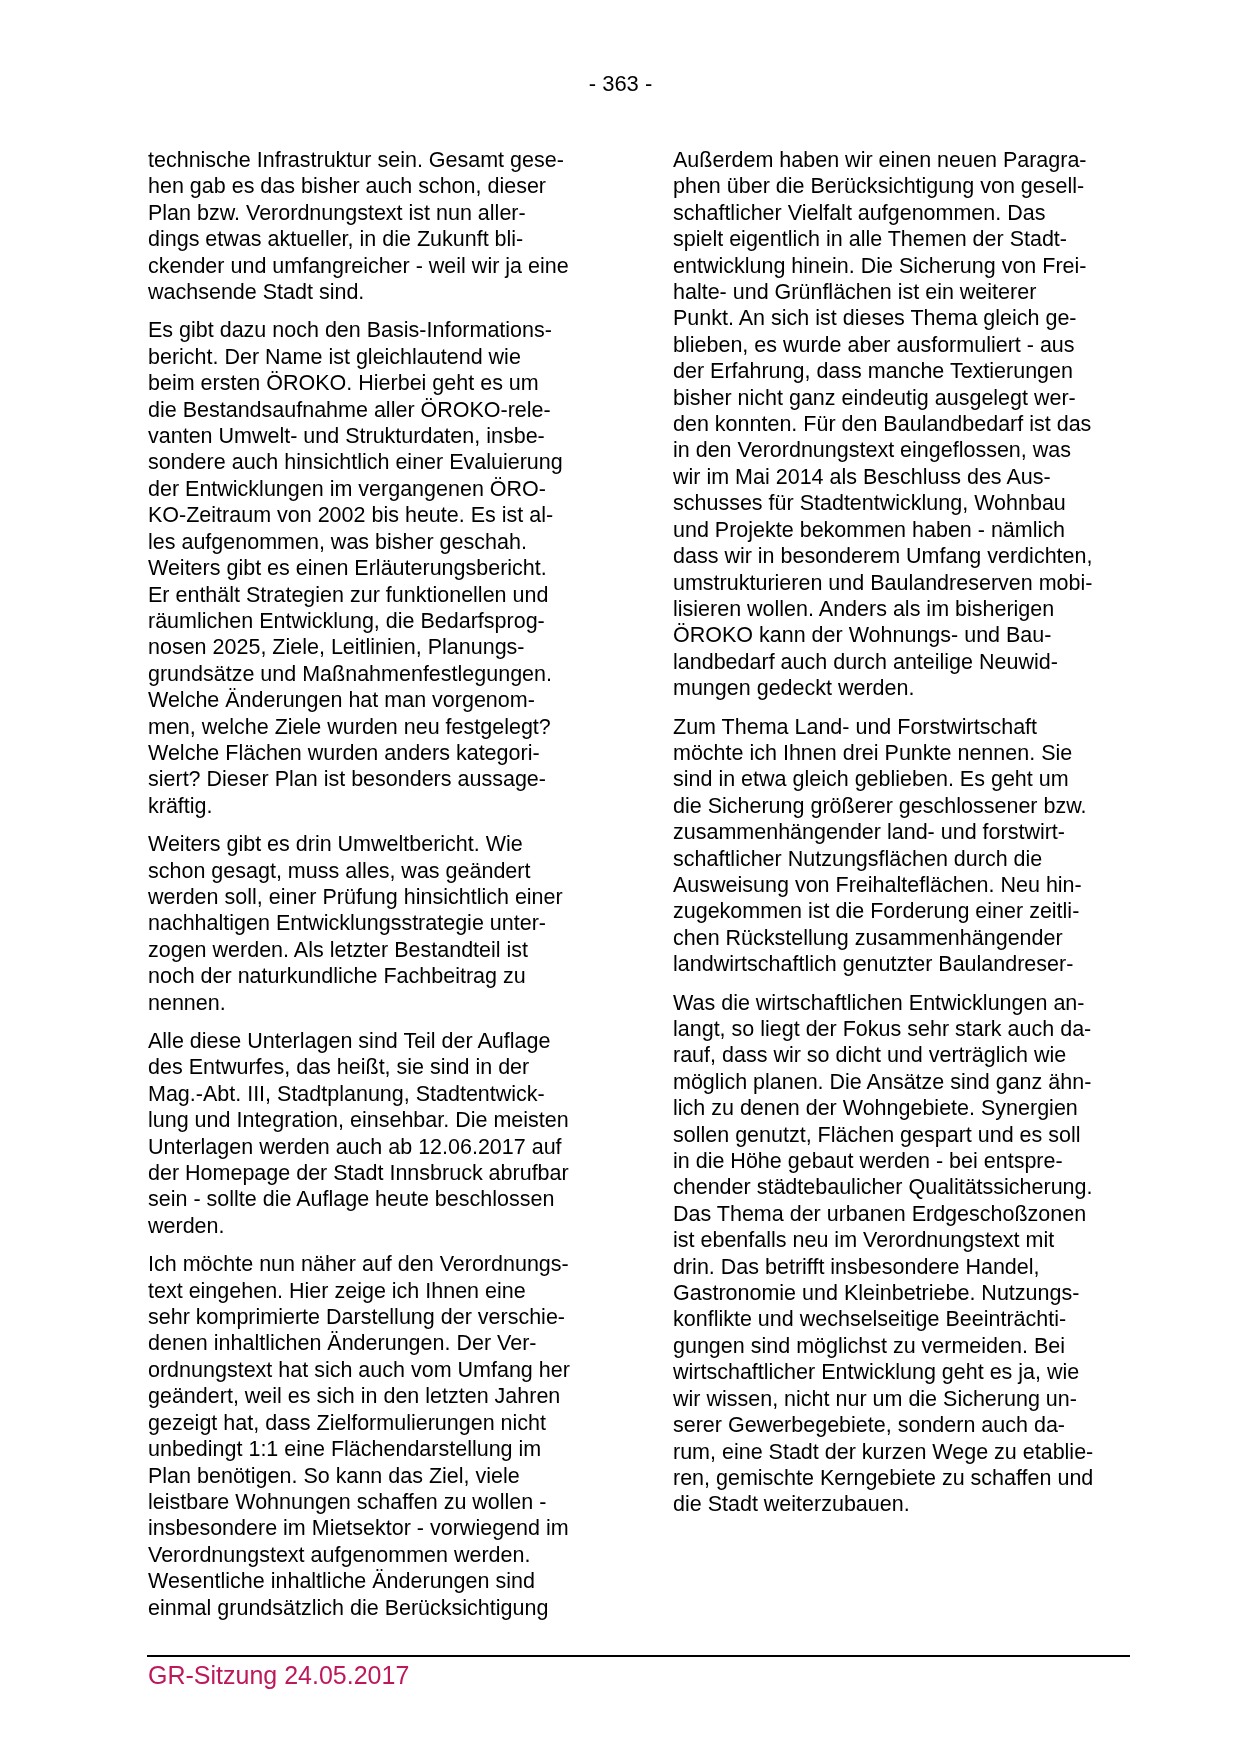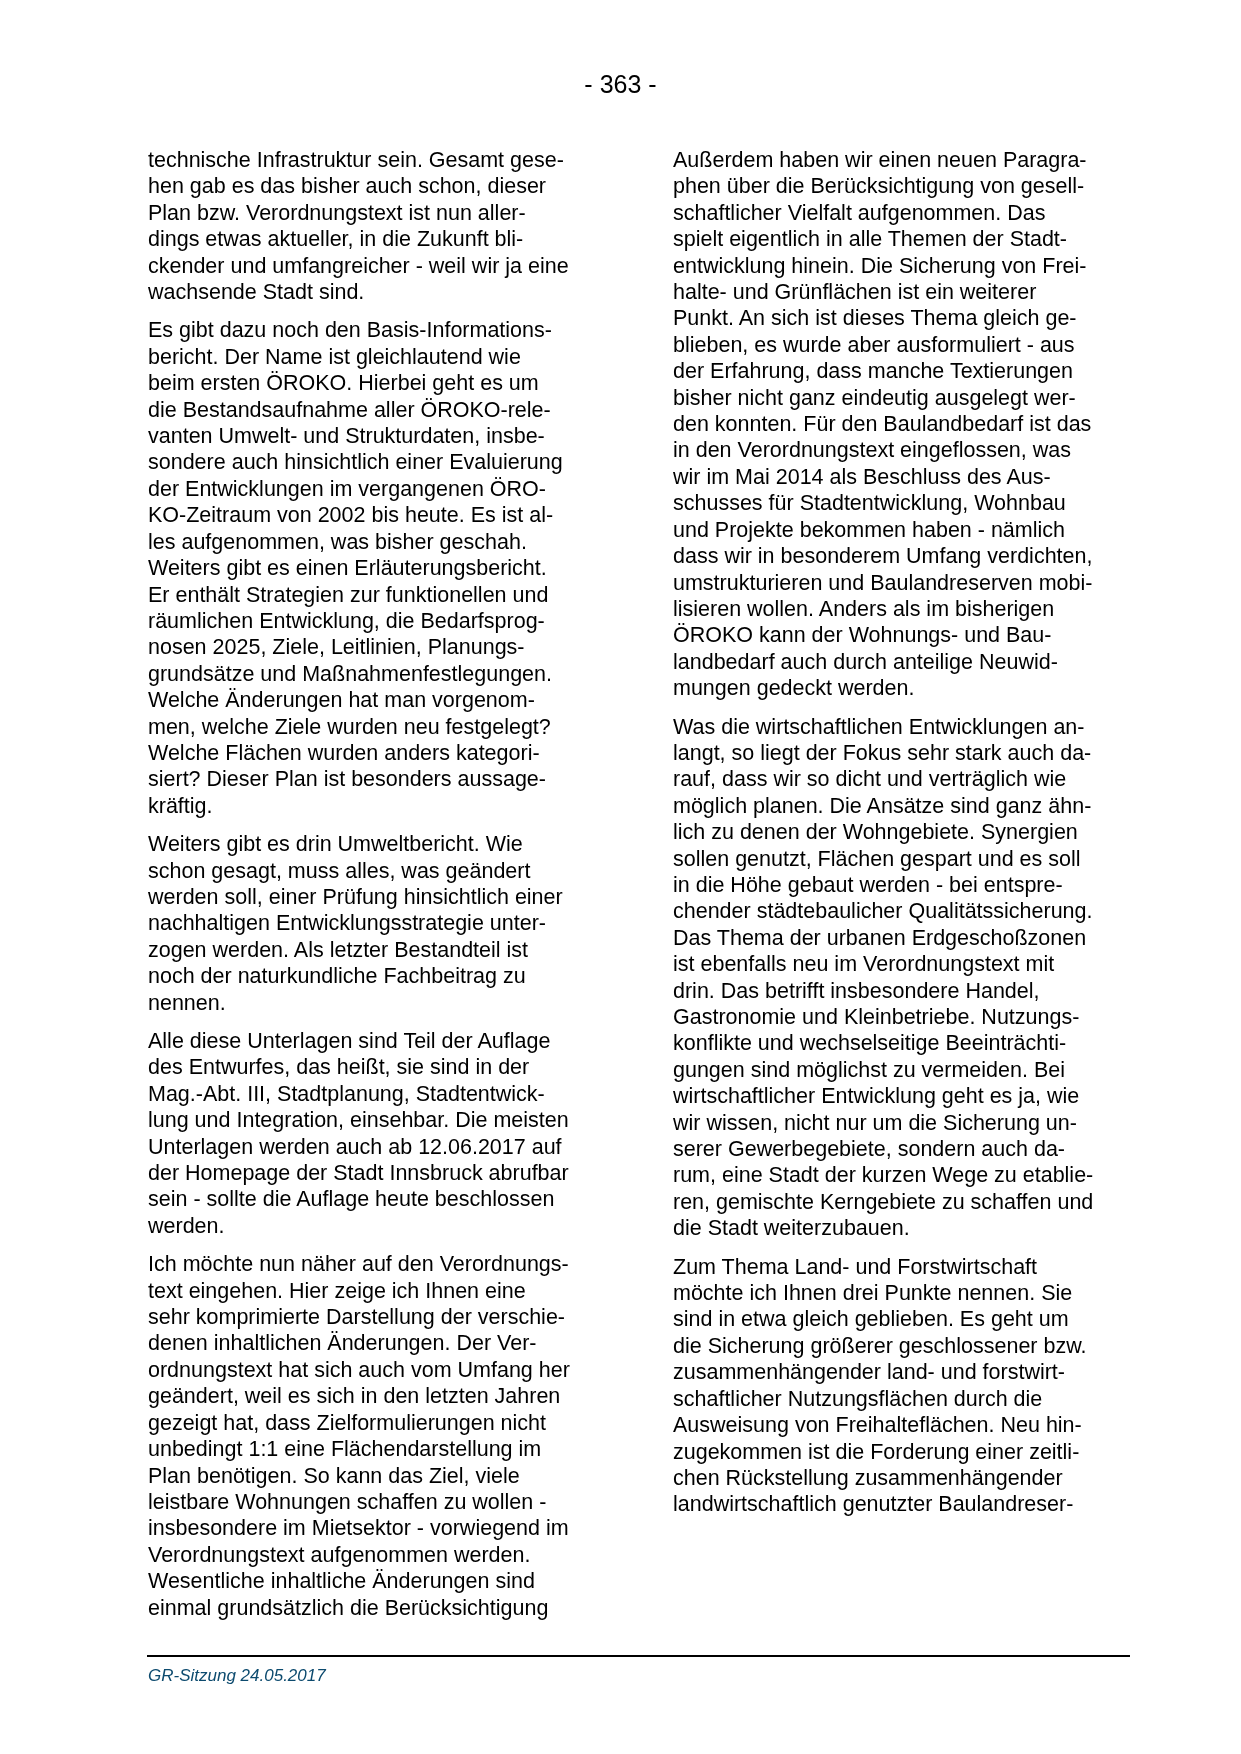--- a/index.html
+++ b/index.html
@@ -16,21 +16,21 @@
     position: absolute;
     inset: 0;
     background: #ffffff;
   }
   .page-number {
     position: absolute;
     top: 72px;
     left: 0;
     width: 100%;
     text-align: center;
-    font-size: 25px;
+    font-size: 22px;
     line-height: 24px;
     color: #000000;
   }
   .columns {
     position: absolute;
     top: 147px;
     left: 148px;
     width: 980px;
     display: flex;
     gap: 70px;
@@ -52,24 +52,23 @@
     left: 147px;
     top: 1655px;
     width: 983px;
     height: 0;
     border-top: 2px solid #000000;
   }
   .footer-text {
     position: absolute;
     left: 148px;
     top: 1663px;
-    font-size: 17px;
+    font-size: 25px;
     line-height: 25px;
-    color: #0c4a6e;
-    font-style: italic;
+    color: #be185d;
   }
 </style>
 </head>
 <body>
 
 <div class="page">
 
   <div class="page-number">- 363 -</div>
 
   <div class="columns">
@@ -144,49 +143,49 @@
 in den Verordnungstext eingeflossen, was
 wir im Mai 2014 als Beschluss des Aus-
 schusses für Stadtentwicklung, Wohnbau
 und Projekte bekommen haben - nämlich
 dass wir in besonderem Umfang verdichten,
 umstrukturieren und Baulandreserven mobi-
 lisieren wollen. Anders als im bisherigen
 ÖROKO kann der Wohnungs- und Bau-
 landbedarf auch durch anteilige Neuwid-
 mungen gedeckt werden.</p>
+      <p>Zum Thema Land- und Forstwirtschaft
+möchte ich Ihnen drei Punkte nennen. Sie
+sind in etwa gleich geblieben. Es geht um
+die Sicherung größerer geschlossener bzw.
+zusammenhängender land- und forstwirt-
+schaftlicher Nutzungsflächen durch die
+Ausweisung von Freihalteflächen. Neu hin-
+zugekommen ist die Forderung einer zeitli-
+chen Rückstellung zusammenhängender
+landwirtschaftlich genutzter Baulandreser-</p>
       <p>Was die wirtschaftlichen Entwicklungen an-
 langt, so liegt der Fokus sehr stark auch da-
 rauf, dass wir so dicht und verträglich wie
 möglich planen. Die Ansätze sind ganz ähn-
 lich zu denen der Wohngebiete. Synergien
 sollen genutzt, Flächen gespart und es soll
 in die Höhe gebaut werden - bei entspre-
 chender städtebaulicher Qualitätssicherung.
 Das Thema der urbanen Erdgeschoßzonen
 ist ebenfalls neu im Verordnungstext mit
 drin. Das betrifft insbesondere Handel,
 Gastronomie und Kleinbetriebe. Nutzungs-
 konflikte und wechselseitige Beeinträchti-
 gungen sind möglichst zu vermeiden. Bei
 wirtschaftlicher Entwicklung geht es ja, wie
 wir wissen, nicht nur um die Sicherung un-
 serer Gewerbegebiete, sondern auch da-
 rum, eine Stadt der kurzen Wege zu etablie-
 ren, gemischte Kerngebiete zu schaffen und
 die Stadt weiterzubauen.</p>
-      <p>Zum Thema Land- und Forstwirtschaft
-möchte ich Ihnen drei Punkte nennen. Sie
-sind in etwa gleich geblieben. Es geht um
-die Sicherung größerer geschlossener bzw.
-zusammenhängender land- und forstwirt-
-schaftlicher Nutzungsflächen durch die
-Ausweisung von Freihalteflächen. Neu hin-
-zugekommen ist die Forderung einer zeitli-
-chen Rückstellung zusammenhängender
-landwirtschaftlich genutzter Baulandreser-</p>
     </div>
   </div>
 
   <div class="footer-rule"></div>
   <div class="footer-text">GR-Sitzung 24.05.2017</div>
 
 </div>
 
 </body></html>

